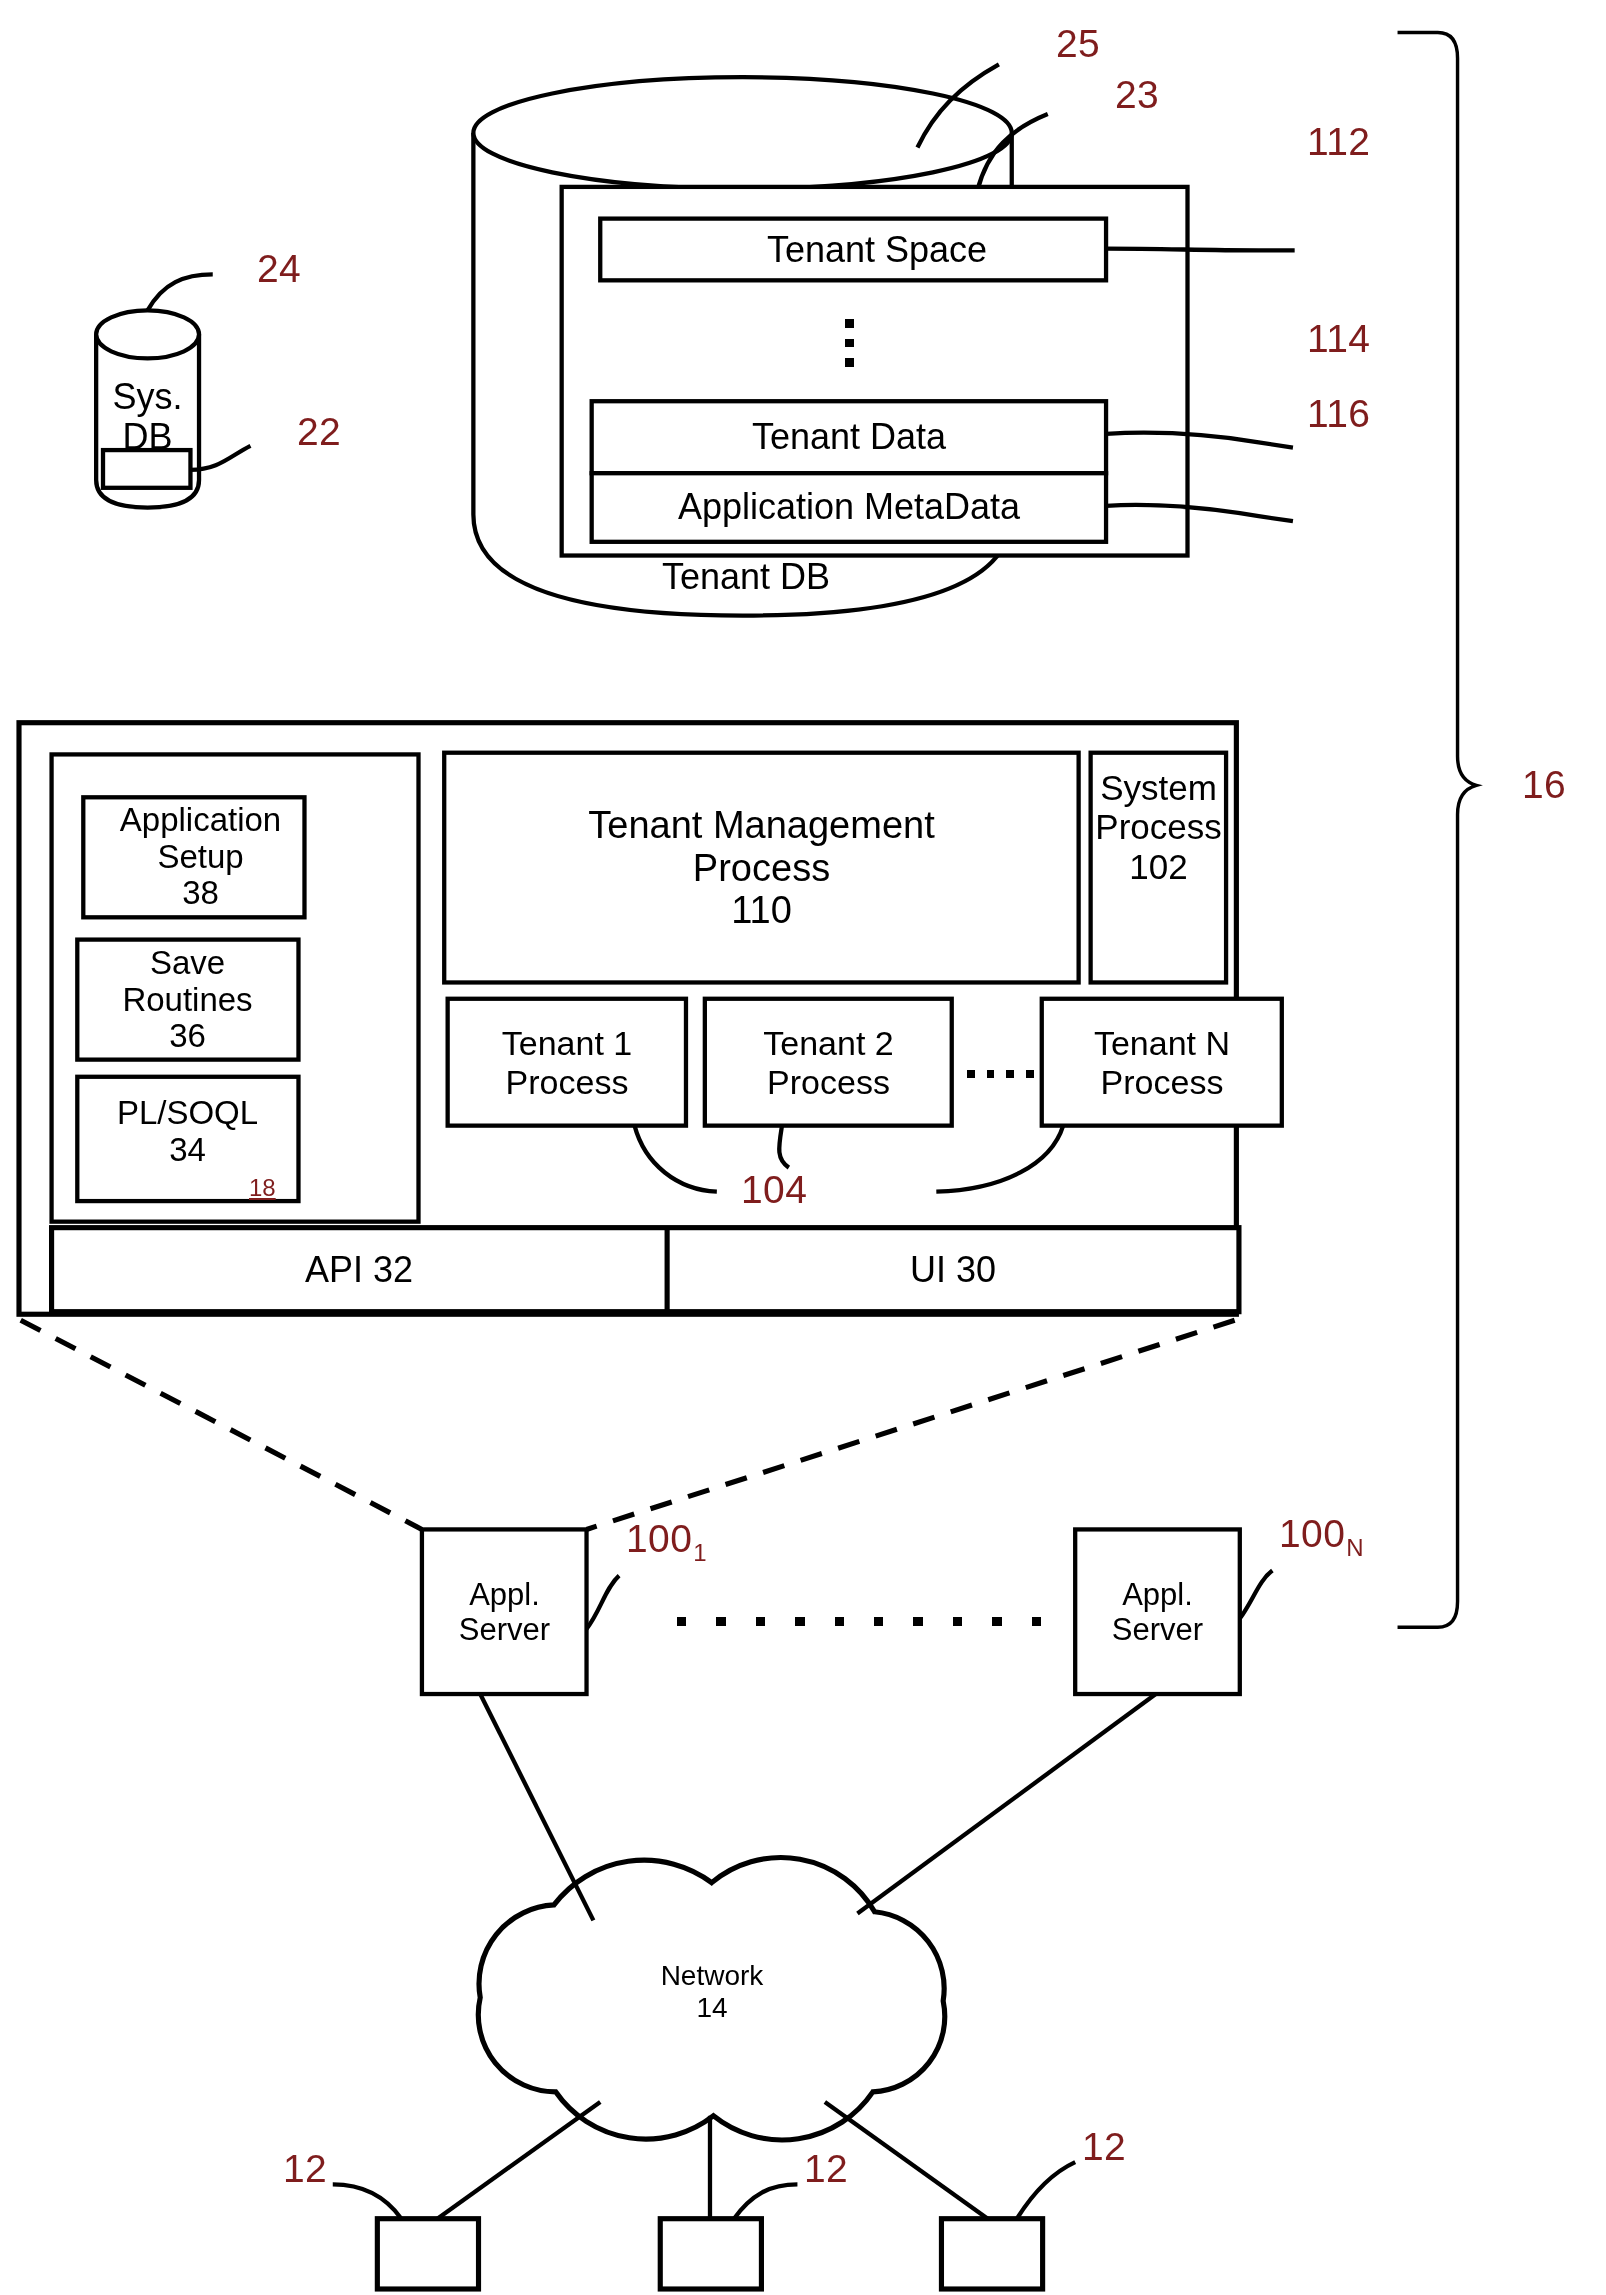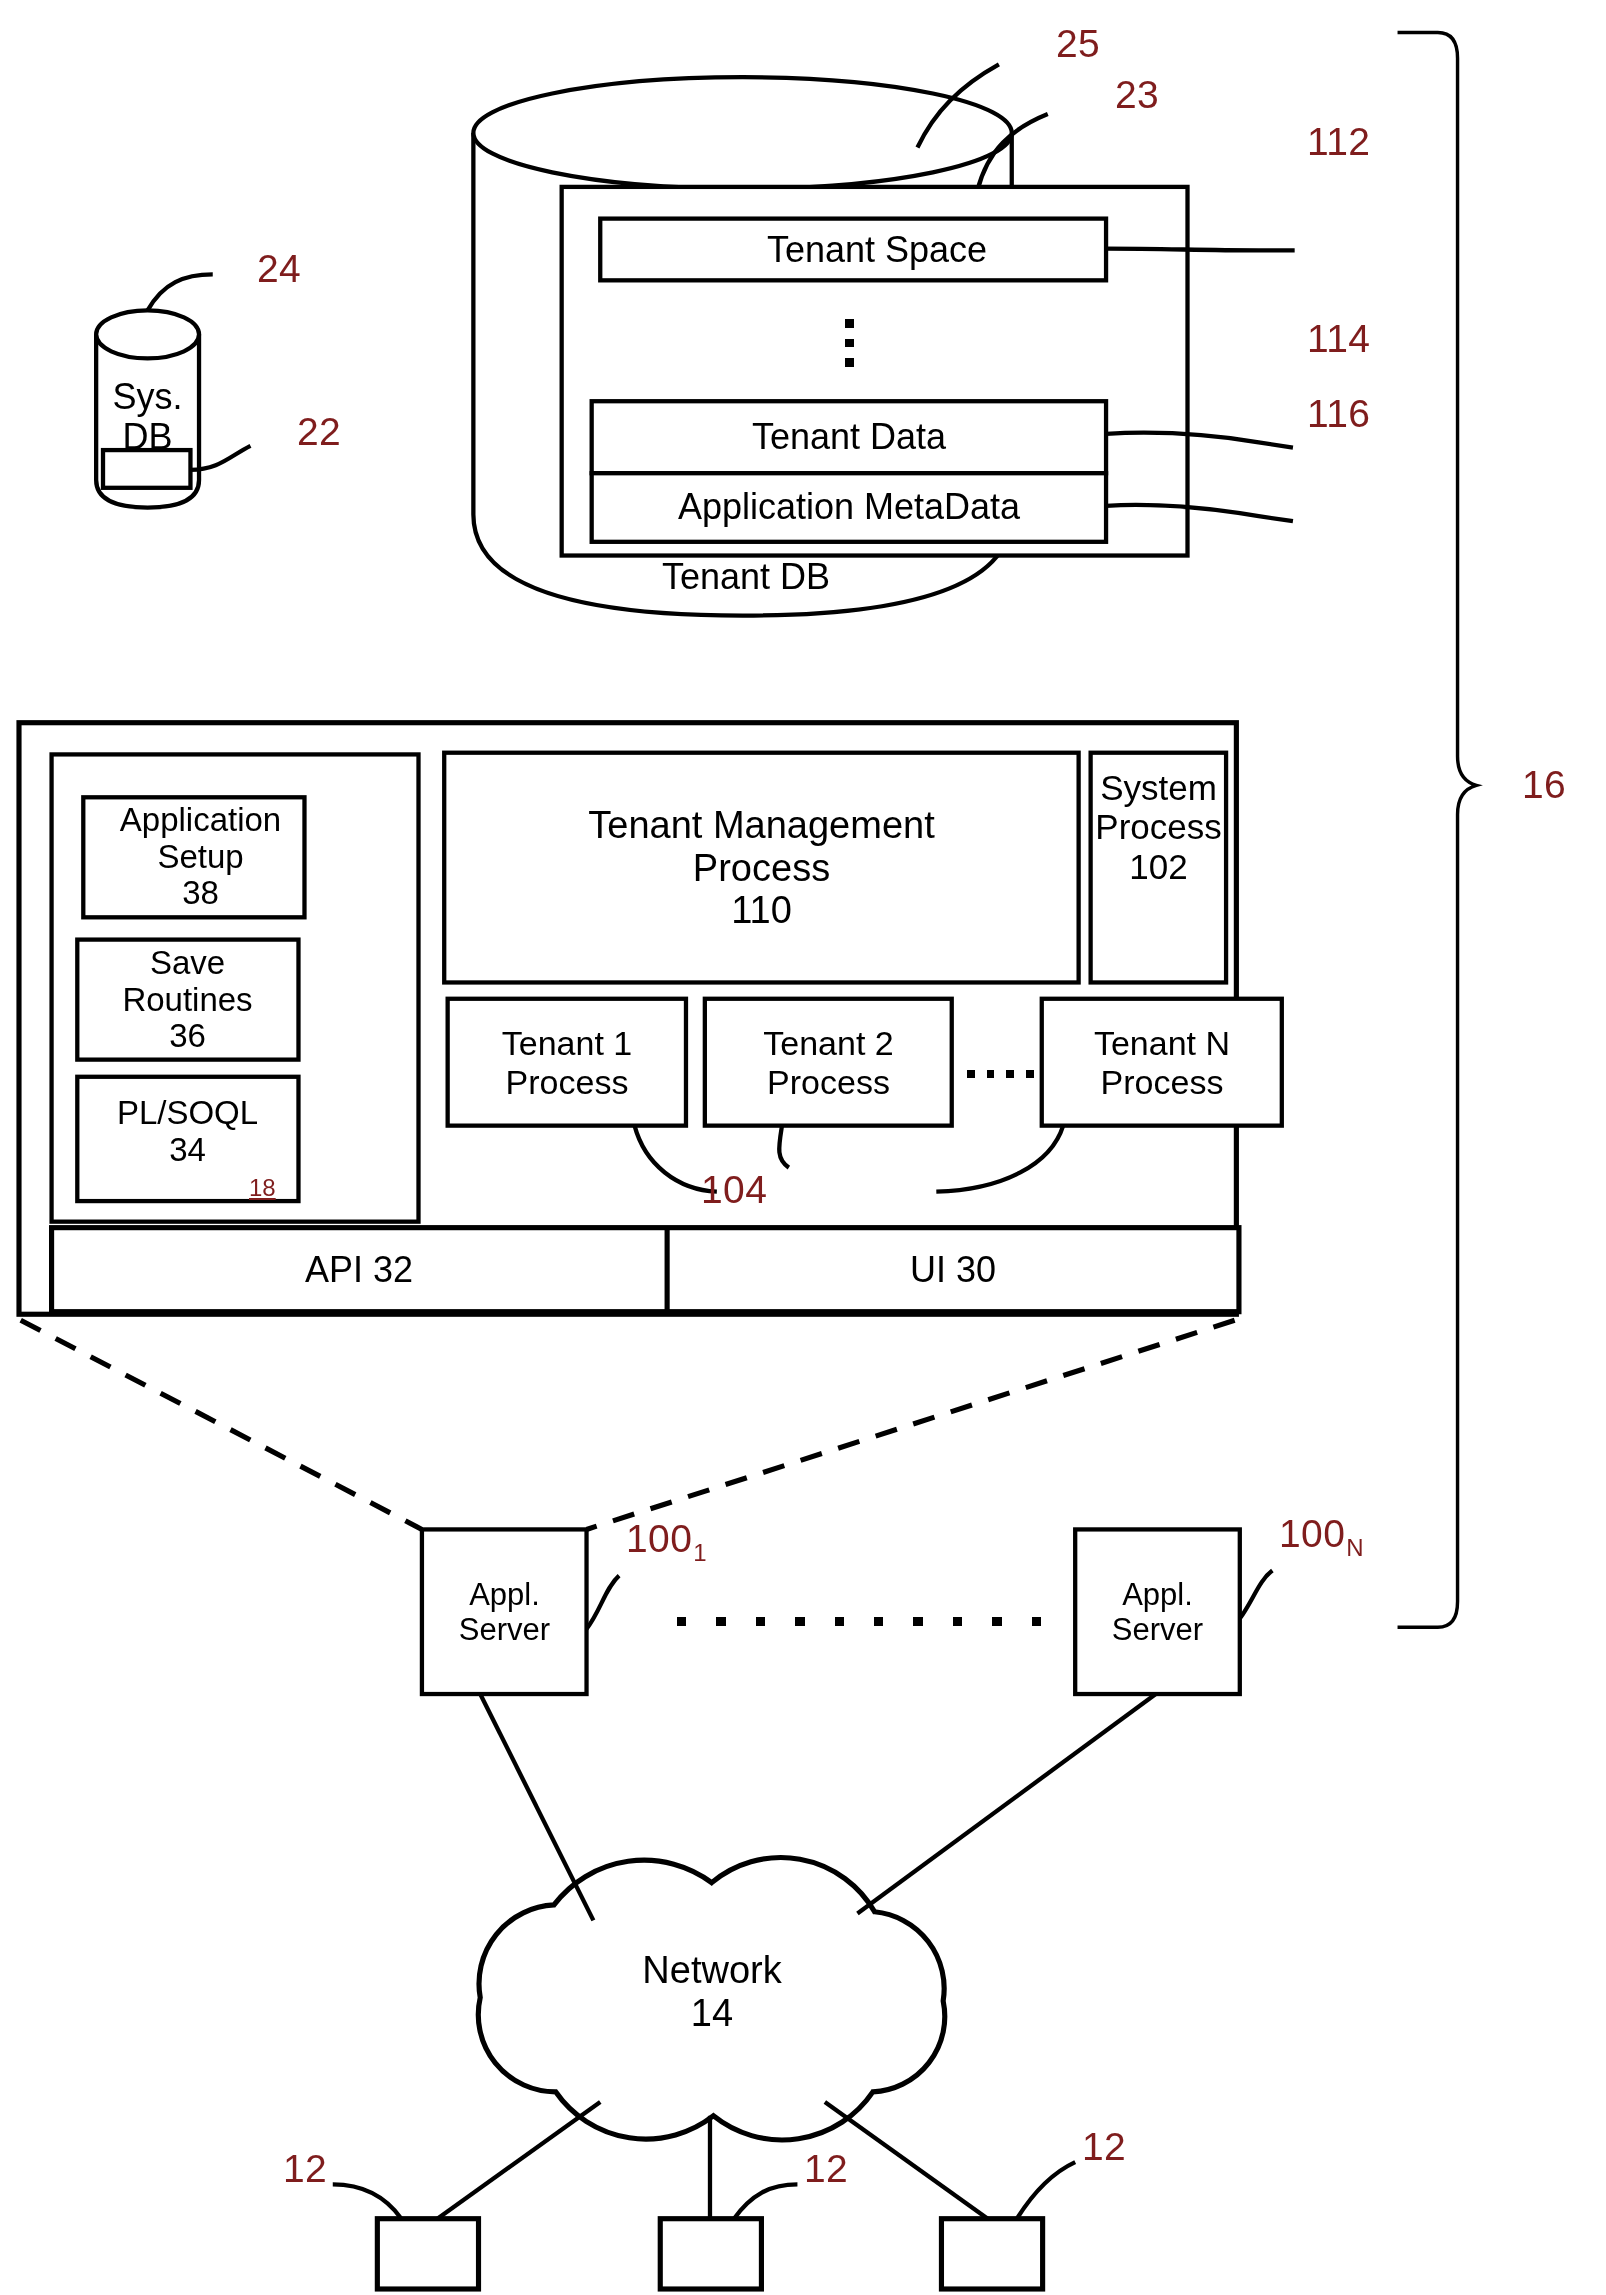--- a/index.html
+++ b/index.html
@@ -277,21 +277,21 @@
       <i></i>
       <i></i>
       <i></i>
   </div>
 
   <div class="boxtext t-40" style="left:1042px; top:999px; width:240px; height:127px;">
     <div>Tenant N</div>
     <div>Process</div>
   </div>
 
-  <div class="lbl ref" style="left:701px; top:1170px;">104</div>
+  <div class="lbl ref" style="left:741px; top:1170px;">104</div>
 
   <div class="boxtext t-42" style="left:51px; top:1228px; width:616px; height:84px;">API 32</div>
   <div class="boxtext t-42" style="left:667px; top:1228px; width:572px; height:84px;">UI 30</div>
 
   <div class="boxtext t-36" style="left:422px; top:1530px; width:165px; height:165px;">
     <div>Appl.</div>
     <div>Server</div>
   </div>
   <div class="lbl ref" style="left:626px; top:1519px;"><span>100</span><sub>1</sub></div>
 
@@ -307,21 +307,21 @@
       <i></i>
       <i></i>
   </div>
 
   <div class="boxtext t-36" style="left:1075px; top:1530px; width:165px; height:165px;">
     <div>Appl.</div>
     <div>Server</div>
   </div>
   <div class="lbl ref" style="left:1279px; top:1514px;"><span>100</span><sub>N</sub></div>
 
-  <div class="boxtext t-44" style="left:566px; top:1936px; width:292px; height:111px; font-size:38px;">
+  <div class="boxtext t-44" style="left:566px; top:1936px; width:292px; height:111px; font-size:28px;">
     <div>Network</div>
     <div>14</div>
   </div>
 
   <div class="lbl ref" style="left:283px; top:2149px;">12</div>
   <div class="lbl ref" style="left:804px; top:2149px;">12</div>
   <div class="lbl ref" style="left:1082px; top:2127px;">12</div>
 
 </div>
 

